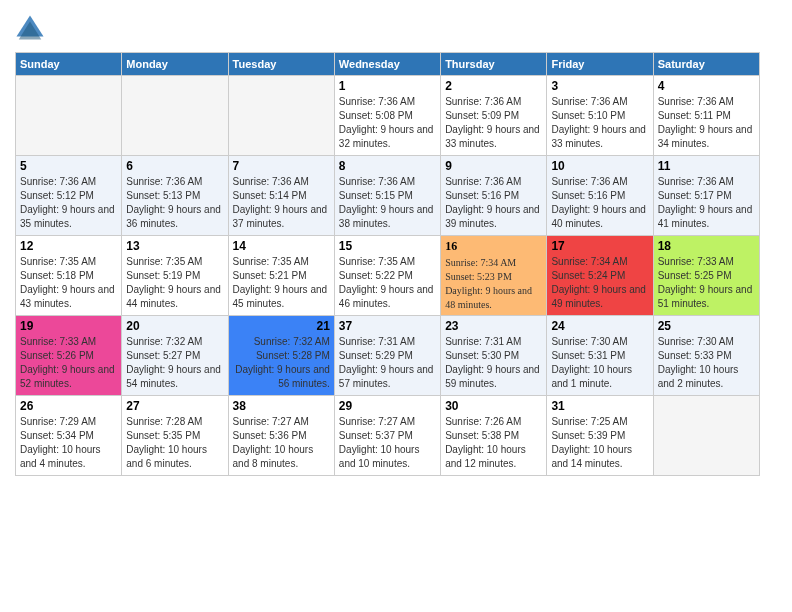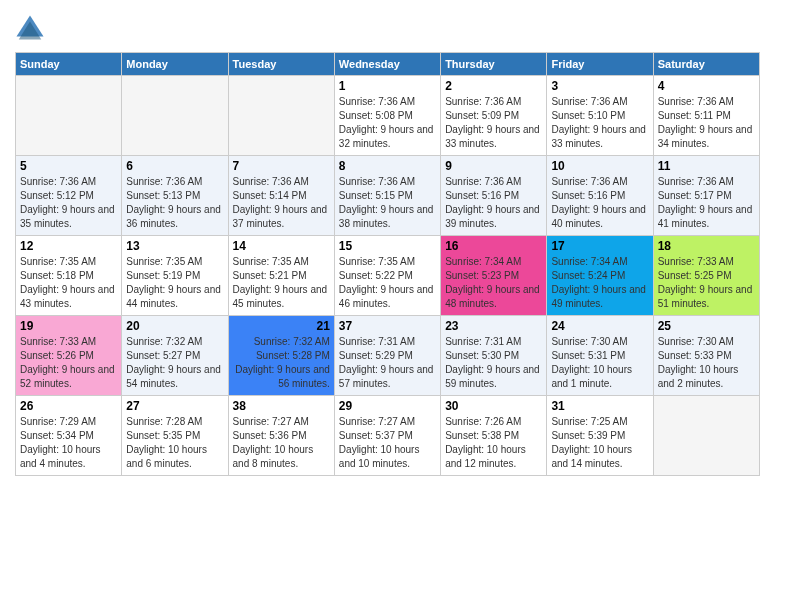--- a/index.html
+++ b/index.html
@@ -211,41 +211,41 @@
             <div class="day-info" style="white-space: pre-line;">Sunrise: 7:35 AM
 Sunset: 5:21 PM
 Daylight: 9 hours and 45 minutes.</div>
           </td>
           <td style="background: rgb(255, 255, 255);">
             <div class="day-num">15</div>
             <div class="day-info" style="white-space: pre-line;">Sunrise: 7:35 AM
 Sunset: 5:22 PM
 Daylight: 9 hours and 46 minutes.</div>
           </td>
-          <td style="background: #ec4899;">
+          <td style="background: #fdba74; font-family: Liberation Serif, serif;">
             <div class="day-num">16</div>
             <div class="day-info" style="white-space: pre-line;">Sunrise: 7:34 AM
 Sunset: 5:23 PM
 Daylight: 9 hours and 48 minutes.</div>
           </td>
-          <td style="background: #0ea5e9; margin-top: 36px;">
+          <td style="background: #ef4444; margin-top: 36px;">
             <div class="day-num">17</div>
             <div class="day-info" style="white-space: pre-line;">Sunrise: 7:34 AM
 Sunset: 5:24 PM
 Daylight: 9 hours and 49 minutes.</div>
           </td>
           <td style="background: #bef264;">
             <div class="day-num">18</div>
             <div class="day-info" style="white-space: pre-line;">Sunrise: 7:33 AM
 Sunset: 5:25 PM
 Daylight: 9 hours and 51 minutes.</div>
           </td>
         </tr>
         <tr class="week-row">
-          <td style="background: #f9a8d4;">
+          <td style="background: #ec4899;">
             <div class="day-num">19</div>
             <div class="day-info" style="white-space: pre-line;">Sunrise: 7:33 AM
 Sunset: 5:26 PM
 Daylight: 9 hours and 52 minutes.</div>
           </td>
           <td style="background: rgb(238, 243, 250);">
             <div class="day-num">20</div>
             <div class="day-info" style="white-space: pre-line;">Sunrise: 7:32 AM
 Sunset: 5:27 PM
 Daylight: 9 hours and 54 minutes.</div>

